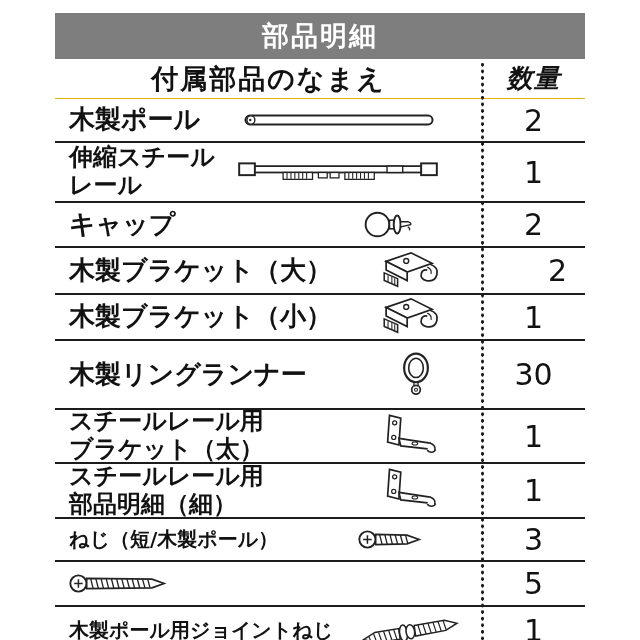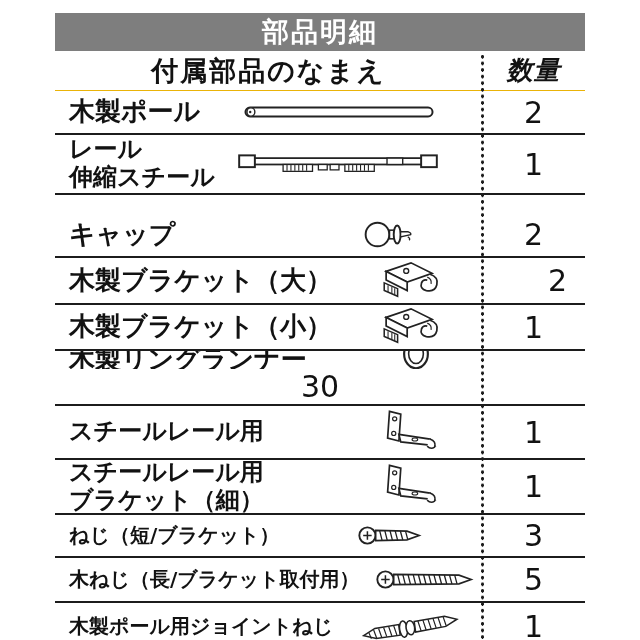--- a/index.html
+++ b/index.html
@@ -4,45 +4,45 @@
 <style>
   html,body{margin:0;padding:0;}
   body{
     width:640px;height:640px;background:#fff;
     font-family:"DejaVu Sans",sans-serif;color:#121212;
     -webkit-font-smoothing:antialiased;
   }
   *{box-sizing:border-box;}
   .sheet{width:530px;margin:0 auto;padding-top:13px;}
   .title-bar{
-    height:38px;background:var(--header-bg,#7e7e7e);
+    height:46px;background:var(--header-bg,#7e7e7e);
     color:var(--header-text,#fff);
     display:flex;align-items:center;justify-content:center;
     font-size:27px;font-weight:700;letter-spacing:2px;
   }
   .table-body{position:relative;}
   .dotted-divider{
     position:absolute;left:426px;top:4px;bottom:2px;width:3.2px;
     background-image:radial-gradient(circle at 1.6px 1.8px,#1c1c1c 1.55px,transparent 1.9px);
     background-size:3.2px 6.6px;background-repeat:repeat-y;
     pointer-events:none;
   }
   .header-row{
     height:40px;display:flex;align-items:center;
     border-bottom:1px solid #eab308;
   }
   .hdr-name{width:427px;text-align:center;font-size:27px;font-weight:700;letter-spacing:2px;}
   .hdr-qty{flex:1;text-align:center;font-size:26px;font-weight:700;letter-spacing:1px;font-style:italic;}
   .row{display:flex;align-items:stretch;border-bottom:2px solid #1c1c1c;}
   .rows .row:nth-child(1){height:44px;}
   .rows .row:nth-child(2){height:60px;}
-  .rows .row:nth-child(3){height:45px;margin-top:18px;}
+  .rows .row:nth-child(3){height:45px;}
   .rows .row:nth-child(4){height:47px;gap:48px;}
   .rows .row:nth-child(5){height:46px;justify-content:flex-end;}
-  .rows .row:nth-child(6){height:55px;flex-direction:column;}
+  .rows .row:nth-child(6){height:69px;}
   .rows .row:nth-child(7){height:54px;}
   .rows .row:nth-child(8){height:55px;}
   .rows .row:nth-child(9){height:43px;}
   .rows .row:nth-child(10){height:45px;}
   .rows .row:nth-child(11){height:49px;border-bottom-width:3px;}
   .cell-name{
     width:427px;display:flex;align-items:center;justify-content:space-between;
     padding-left:14px;overflow:hidden;
   }
   .label{font-size:26px;font-weight:700;white-space:nowrap;letter-spacing:0;}
@@ -87,22 +87,22 @@
                 <ellipse cx="9" cy="8" rx="4" ry="4.2" fill="#fff" stroke="#222" stroke-width="1.4"></ellipse>
                 <circle cx="8.3" cy="8" r="1.2" fill="#222"></circle>
               </svg>
             </span>
           </div>
           <div class="cell-qty">2</div>
         </div>
         <div class="row">
           <div class="cell-name twoline">
             <div class="label">
+              <span>伸縮スチール</span>
               <span>レール</span>
-              <span>伸縮スチール</span>
             </div>
             <span class="icon ic-rail">
               <svg viewBox="0 0 204 22" width="100%" height="100%">
                 <rect x="12" y="5" width="180" height="6.5" fill="#fff" stroke="#222" stroke-width="1.8"></rect>
                 <rect x="1.2" y="2.2" width="16" height="12" fill="#fff" stroke="#222" stroke-width="2"></rect>
                 <rect x="186.8" y="2.2" width="16" height="12" fill="#fff" stroke="#222" stroke-width="2"></rect>
                 <rect x="152" y="5" width="16" height="6.5" fill="#fff" stroke="#222" stroke-width="1.4"></rect>
                 <rect x="46" y="11.5" width="30" height="7" fill="#fff" stroke="#222" stroke-width="1.3"></rect>
                 <path d="M50,12 v6 M54,12 v6 M58,12 v6 M62,12 v6 M66,12 v6 M70,12 v6" stroke="#222" stroke-width="1.1"></path>
                 <rect x="82" y="11.5" width="9" height="5.5" fill="#fff" stroke="#222" stroke-width="1.3"></rect>
@@ -183,74 +183,72 @@
                 <circle cx="17" cy="40.2" r="1.6" fill="none" stroke="#222" stroke-width="1.1"></circle>
               </svg>
             </span>
           </div>
           <div class="cell-qty">30</div>
         </div>
         <div class="row">
           <div class="cell-name twoline">
             <div class="label">
               <span>スチールレール用</span>
+              <span>ブラケット（太）</span>
             </div>
             <span class="icon ic-bracket-steel">
               <svg viewBox="0 0 70 50" width="100%" height="100%">
                 <path d="M10,2.5 L22,5.5 L20,34 L8,31 Z" fill="#fff" stroke="#222" stroke-width="1.8"></path>
                 <circle cx="15.5" cy="10.5" r="2.2" fill="#fff" stroke="#222" stroke-width="1.3"></circle>
                 <circle cx="14.5" cy="26" r="2.2" fill="#fff" stroke="#222" stroke-width="1.3"></circle>
                 <path d="M20,27 L53,32 L58,39 L22,35 Z" fill="#fff" stroke="#222" stroke-width="1.8"></path>
                 <path d="M53,32 q7,2.5 5,8.5 q-4,3 -8,-1" fill="#fff" stroke="#222" stroke-width="1.6"></path>
                 <ellipse cx="37" cy="32.5" rx="3" ry="1.6" fill="none" stroke="#222" stroke-width="1.2"></ellipse>
               </svg>
             </span>
           </div>
           <div class="cell-qty">1</div>
         </div>
         <div class="row">
           <div class="cell-name twoline">
             <div class="label">
               <span>スチールレール用</span>
-              <span>ブラケット（細）</span>
+              <span>部品明細（細）</span>
             </div>
             <span class="icon ic-bracket-steel">
               <svg viewBox="0 0 70 50" width="100%" height="100%">
                 <path d="M10,2.5 L22,5.5 L20,34 L8,31 Z" fill="#fff" stroke="#222" stroke-width="1.8"></path>
                 <circle cx="15.5" cy="10.5" r="2.2" fill="#fff" stroke="#222" stroke-width="1.3"></circle>
                 <circle cx="14.5" cy="26" r="2.2" fill="#fff" stroke="#222" stroke-width="1.3"></circle>
                 <path d="M20,27 L53,32 L58,39 L22,35 Z" fill="#fff" stroke="#222" stroke-width="1.8"></path>
                 <path d="M53,32 q7,2.5 5,8.5 q-4,3 -8,-1" fill="#fff" stroke="#222" stroke-width="1.6"></path>
                 <ellipse cx="37" cy="32.5" rx="3" ry="1.6" fill="none" stroke="#222" stroke-width="1.2"></ellipse>
               </svg>
             </span>
           </div>
           <div class="cell-qty">1</div>
         </div>
         <div class="row">
           <div class="cell-name">
             <div class="label sm">
-              <span>ねじ（短/ブラケット）</span>
+              <span>ねじ（短/木製ポール）</span>
             </div>
             <span class="icon ic-screw-short">
               <svg viewBox="0 0 68 26" width="100%" height="100%">
                 <circle cx="10" cy="13" r="8.6" fill="#fff" stroke="#222" stroke-width="2"></circle>
                 <path d="M5.5,13 h9 M10,8.5 v9" stroke="#222" stroke-width="1.6"></path>
                 <path d="M18.8,7.6 L52,8.4 L65,13 L52,17.6 L18.8,18.4 Z" fill="#fff" stroke="#222" stroke-width="1.7"></path>
                 <path d="M23,7.8 l2.6,10.4 M28.5,7.8 l2.6,10.4 M34,7.9 l2.6,10.2 M39.5,8 l2.6,10 M45,8.2 l2.6,9.6 M50.5,8.4 l2.4,9" stroke="#222" stroke-width="1.4"></path>
               </svg>
             </span>
           </div>
           <div class="cell-qty">3</div>
         </div>
         <div class="row">
           <div class="cell-name">
-            <div class="label sm">
-              <span>木ねじ（長/ブラケット取付用）</span>
-            </div>
             <span class="icon ic-screw-long">
               <svg viewBox="0 0 104 26" width="100%" height="100%">
                 <circle cx="10" cy="13" r="8.6" fill="#fff" stroke="#222" stroke-width="2"></circle>
                 <path d="M5.5,13 h9 M10,8.5 v9" stroke="#222" stroke-width="1.6"></path>
                 <path d="M18.8,7.6 L88,8.4 L101,13 L88,17.6 L18.8,18.4 Z" fill="#fff" stroke="#222" stroke-width="1.7"></path>
                 <path d="M23,7.8 l2.6,10.4 M28.5,7.8 l2.6,10.4 M34,7.9 l2.6,10.2 M39.5,7.9 l2.6,10.2 M45,8 l2.6,10 M50.5,8 l2.6,10 M56,8.1 l2.6,9.8 M61.5,8.1 l2.6,9.8 M67,8.2 l2.6,9.6 M72.5,8.2 l2.6,9.6 M78,8.3 l2.6,9.4 M83.5,8.4 l2.5,9.2" stroke="#222" stroke-width="1.4"></path>
               </svg>
             </span>
           </div>
           <div class="cell-qty">5</div>

